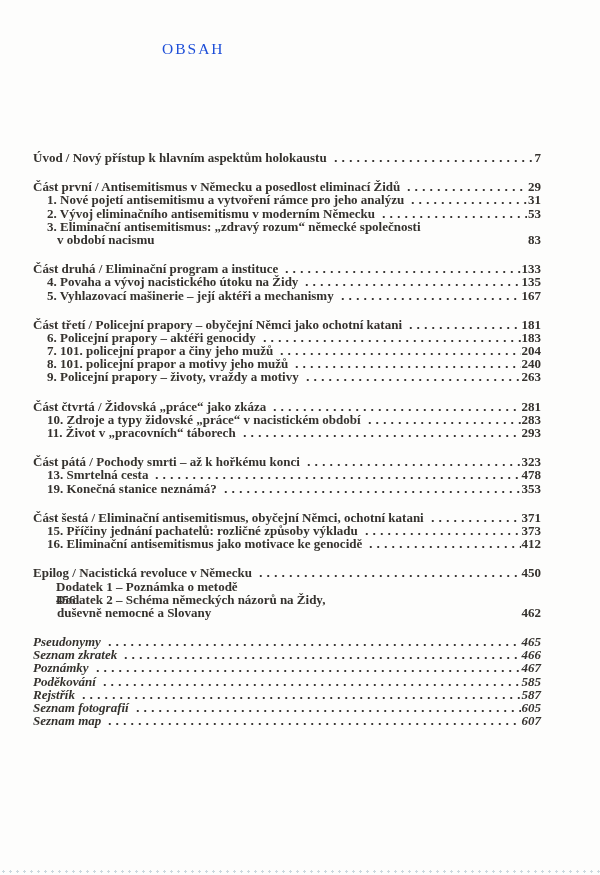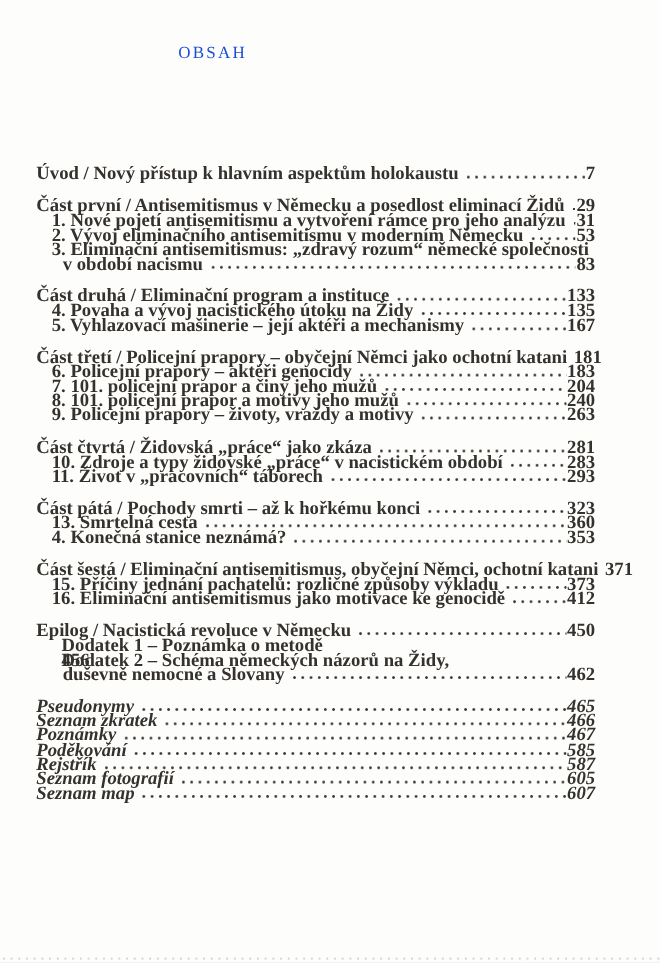--- a/index.html
+++ b/index.html
@@ -22,34 +22,34 @@
     font-size: 15.5px;
     font-weight: normal;
     letter-spacing: 2px;
     color: #1d4ed8;
   }
   .toc {
     position: absolute;
     left: 33px;
     top: 151px;
     width: 508px;
-    font-size: 17px;
+    font-size: 13px;
   }
   .toc-group { margin-bottom: 16px; }
   .toc-group:last-child { margin-bottom: 0; }
   .toc-row {
     display: flex;
     height: 13.2px;
     line-height: 13.2px;
   }
   .entry-text { white-space: nowrap; }
   .toc-row.part     { padding-left: 0; }
   .toc-row.chapter  { padding-left: 14px; }
   .toc-row.appendix { padding-left: 23px; flex-direction: column; }
-  .toc-row.cont     { padding-left: 24px; }
+  .toc-row.cont     { padding-left: 24px; align-items: flex-end; }
   .toc-row.back     { font-style: italic; }
   .leader {
     flex: 1 1 auto;
     margin: 0 1px 0 5px;
     background-image: radial-gradient(circle, #3a3734 1.05px, rgba(0,0,0,0) 1.35px);
     background-size: 7.5px 6px;
     background-repeat: repeat-x;
     background-position: left 7px;
   }
   .pageno { white-space: nowrap; }
@@ -166,24 +166,24 @@
       </div>
       <div class="toc-group">
         <div class="toc-row part">
           <span class="entry-text">Část pátá / Pochody smrti – až k hořkému konci</span>
           <span class="leader"></span>
           <span class="pageno">323</span>
         </div>
         <div class="toc-row chapter">
           <span class="entry-text">13. Smrtelná cesta</span>
           <span class="leader"></span>
-          <span class="pageno">360</span>
-        </div>
-        <div class="toc-row chapter">
-          <span class="entry-text">4. Konečná stanice neznámá?</span>
+          <span class="pageno">478</span>
+        </div>
+        <div class="toc-row chapter">
+          <span class="entry-text">19. Konečná stanice neznámá?</span>
           <span class="leader"></span>
           <span class="pageno">353</span>
         </div>
       </div>
       <div class="toc-group">
         <div class="toc-row part">
           <span class="entry-text">Část šestá / Eliminační antisemitismus, obyčejní Němci, ochotní katani</span>
           <span class="leader"></span>
           <span class="pageno">371</span>
         </div>

